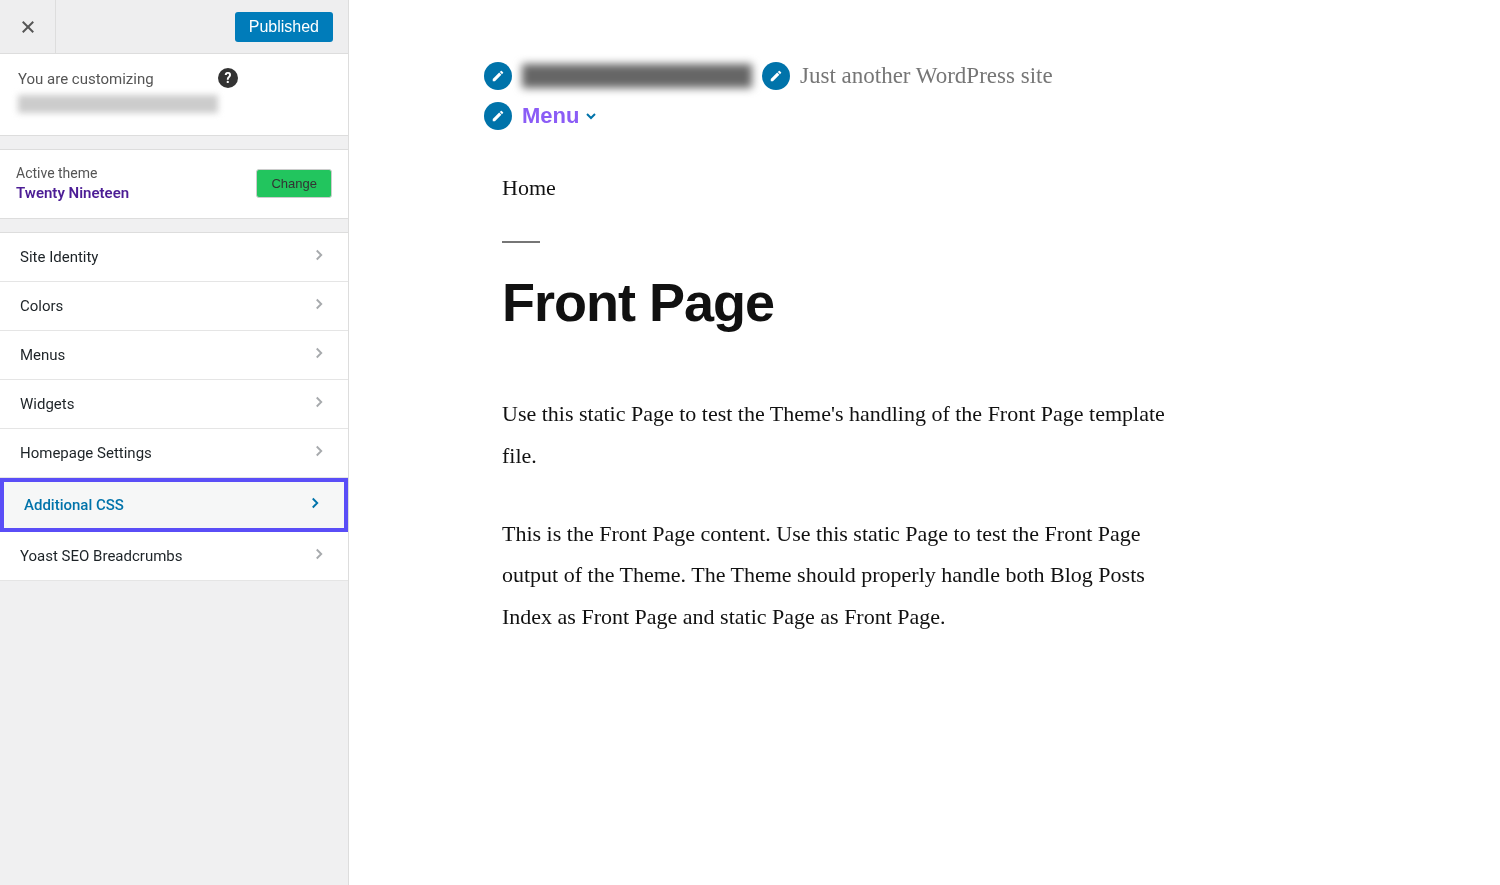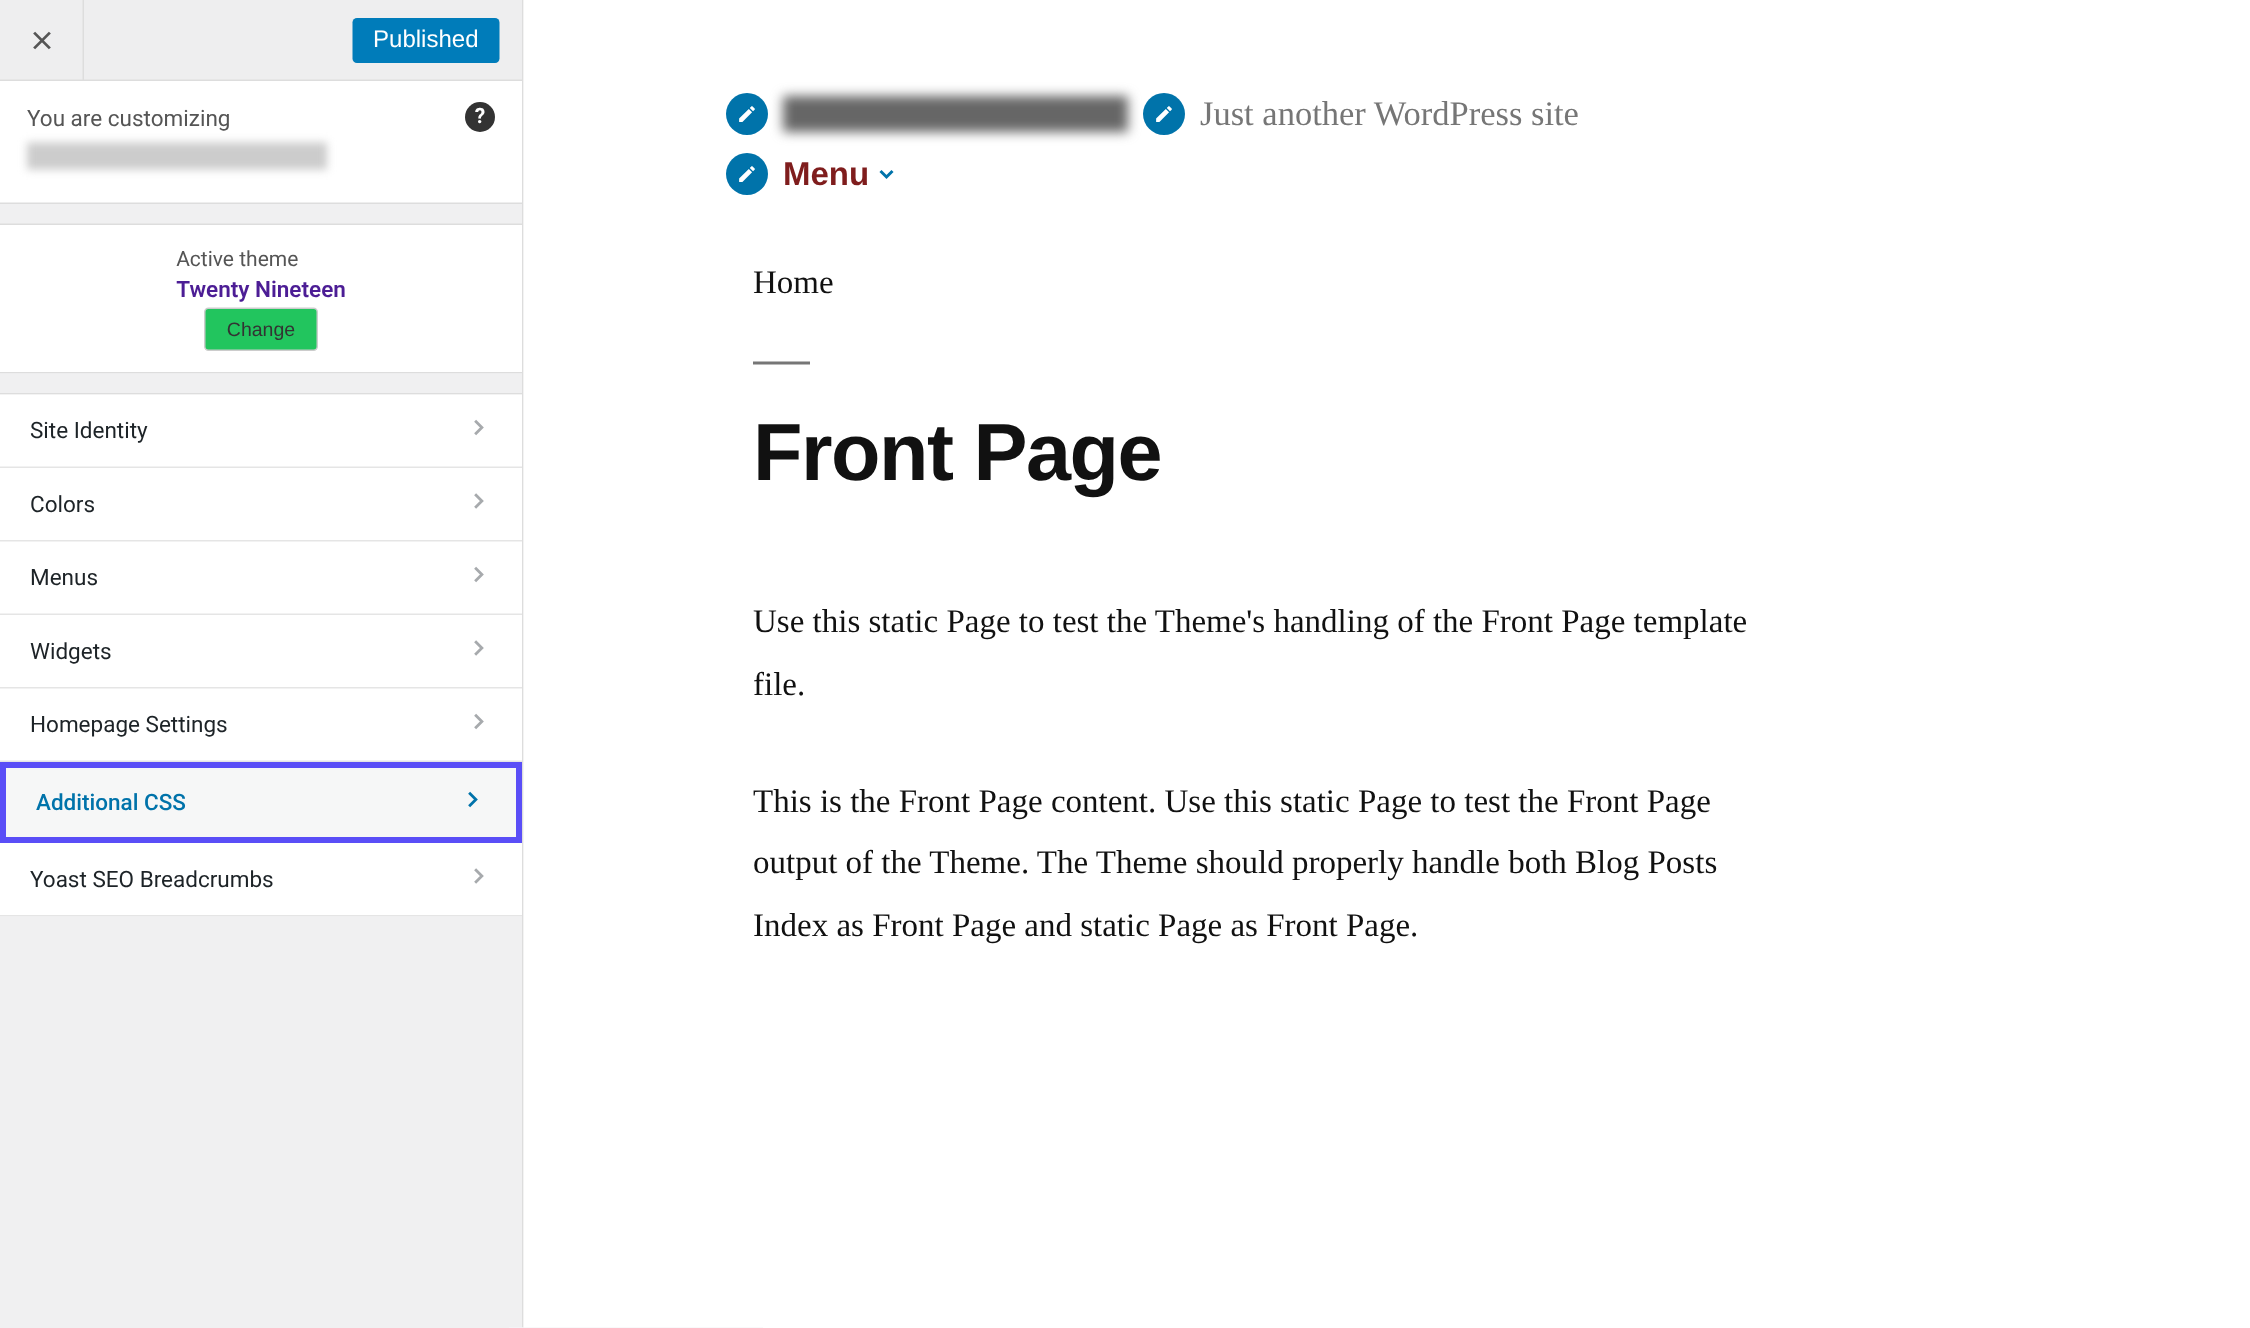--- a/index.html
+++ b/index.html
@@ -5,28 +5,28 @@
     * { margin: 0; padding: 0; box-sizing: border-box; }
     body { font-family: -apple-system, BlinkMacSystemFont, "Segoe UI", Roboto, sans-serif; background: #f0f0f1; display: flex; width: 1500px; height: 885px; overflow: hidden; }
 
     
     .sidebar { width: 349px; background: #f0f0f1; display: flex; flex-direction: column; border-right: 1px solid #ddd; }
     .sidebar-header { height: 54px; background: #eeeeef; border-bottom: 1px solid #ddd; display: flex; align-items: center; justify-content: space-between; padding: 0 15px 0 0; }
     .close-btn { width: 56px; height: 54px; display: flex; align-items: center; justify-content: center; cursor: pointer; border-right: 1px solid #ddd; }
     .close-btn svg { width: 18px; height: 18px; color: #555; }
     .publish-btn { background: #007cba; color: #fff; border: none; padding: 6px 14px; font-size: 16px; border-radius: 3px; cursor: pointer; }
 
-    .customizing-row { background: #fff; padding: 14px 18px 18px; border-bottom: 1px solid #ddd; display: flex; justify-content: space-between; align-items: flex-start; }
+    .customizing-row { background: #fff; padding: 14px 18px 18px; border-bottom: 1px solid #ddd; display: flex; align-items: flex-start; }
     .customizing-text { font-size: 15px; color: #555; line-height: 1.5; }
     .customizing-site { display: inline-block; width: 200px; height: 18px; background: #ccc; filter: blur(3px); margin-top: 4px; }
     .help-icon { width: 20px; height: 20px; background: #333; border-radius: 50%; color: #fff; display: flex; align-items: center; justify-content: center; font-size: 14px; font-weight: bold; cursor: pointer; }
 
     .spacer-row { height: 14px; background: #f0f0f1; border-bottom: 1px solid #ddd; }
 
-    .theme-row { background: #fff; padding: 14px 16px; border-bottom: 1px solid #ddd; display: flex; justify-content: space-between; align-items: center; flex-direction: column; }
+    .theme-row { background: #fff; padding: 14px 16px; border-bottom: 1px solid #ddd; display: flex; justify-content: space-between; align-items: center; }
     .theme-text { font-size: 14px; color: #555; line-height: 1.4; }
     .theme-name { color: #4c1d95; font-weight: 600; font-size: 15px; }
     .change-btn { background: #22c55e; border: 1px solid #ccc; color: #333; padding: 6px 14px; font-size: 13px; border-radius: 3px; cursor: pointer; }
 
     .menu-list { background: #fff; }
     .menu-item { height: 49px; padding: 0 20px; display: flex; align-items: center; justify-content: space-between; border-bottom: 1px solid #e5e5e5; cursor: pointer; font-size: 15px; color: #1d2327; }
     .menu-item.highlighted { border: 4px solid #5a4ef7; background: #f6f7f7; color: #0073aa; font-weight: 500; height: 54px; }
     .menu-item.highlighted .chevron { color: #0073aa; }
     .chevron { color: #a7aaad; }
     .chevron svg { width: 18px; height: 18px; }
@@ -36,21 +36,21 @@
     
     .preview { flex: 1; background: #fff; padding: 62px 0 0 0; font-family: Georgia, "Times New Roman", serif; overflow-y: auto; }
     .preview-inner { max-width: 720px; margin-left: 135px; }
 
     .preview-header { margin-bottom: 45px; }
     .title-row { display: flex; align-items: center; gap: 10px; flex-wrap: wrap; margin-bottom: 12px; }
     .edit-pill { width: 28px; height: 28px; background: #0073aa; border-radius: 50%; display: inline-flex; align-items: center; justify-content: center; cursor: pointer; }
     .edit-pill svg { width: 14px; height: 14px; color: #fff; }
     .site-title-blur { display: inline-block; width: 230px; height: 24px; background: #666; filter: blur(4px); }
     .tagline { font-size: 23px; color: #767676; }
-    .menu-link { color: #7f1d1d; font-size: 22px; font-weight: 700; font-family: -apple-system, BlinkMacSystemFont, sans-serif; cursor: pointer; display: inline-flex; align-items: center; gap: 4px; }
+    .menu-link { color: #8b5cf6; font-size: 22px; font-weight: 700; font-family: -apple-system, BlinkMacSystemFont, sans-serif; cursor: pointer; display: inline-flex; align-items: center; gap: 4px; }
     .menu-chev { color: #0073aa; }
 
     .home-link { font-size: 22px; color: #111; margin: 0 0 40px 18px; display: block; }
 
     .content { padding-left: 18px; }
     .divider-sm { width: 38px; height: 2px; background: #767676; margin-bottom: 28px; }
     .page-title { font-size: 54px; font-weight: 800; color: #111; font-family: -apple-system, BlinkMacSystemFont, "Segoe UI", sans-serif; letter-spacing: -1px; margin-bottom: 60px; }
     .para { font-size: 22px; line-height: 1.9; color: #111; margin-bottom: 36px; max-width: 680px; }
   </style>
 </head>

